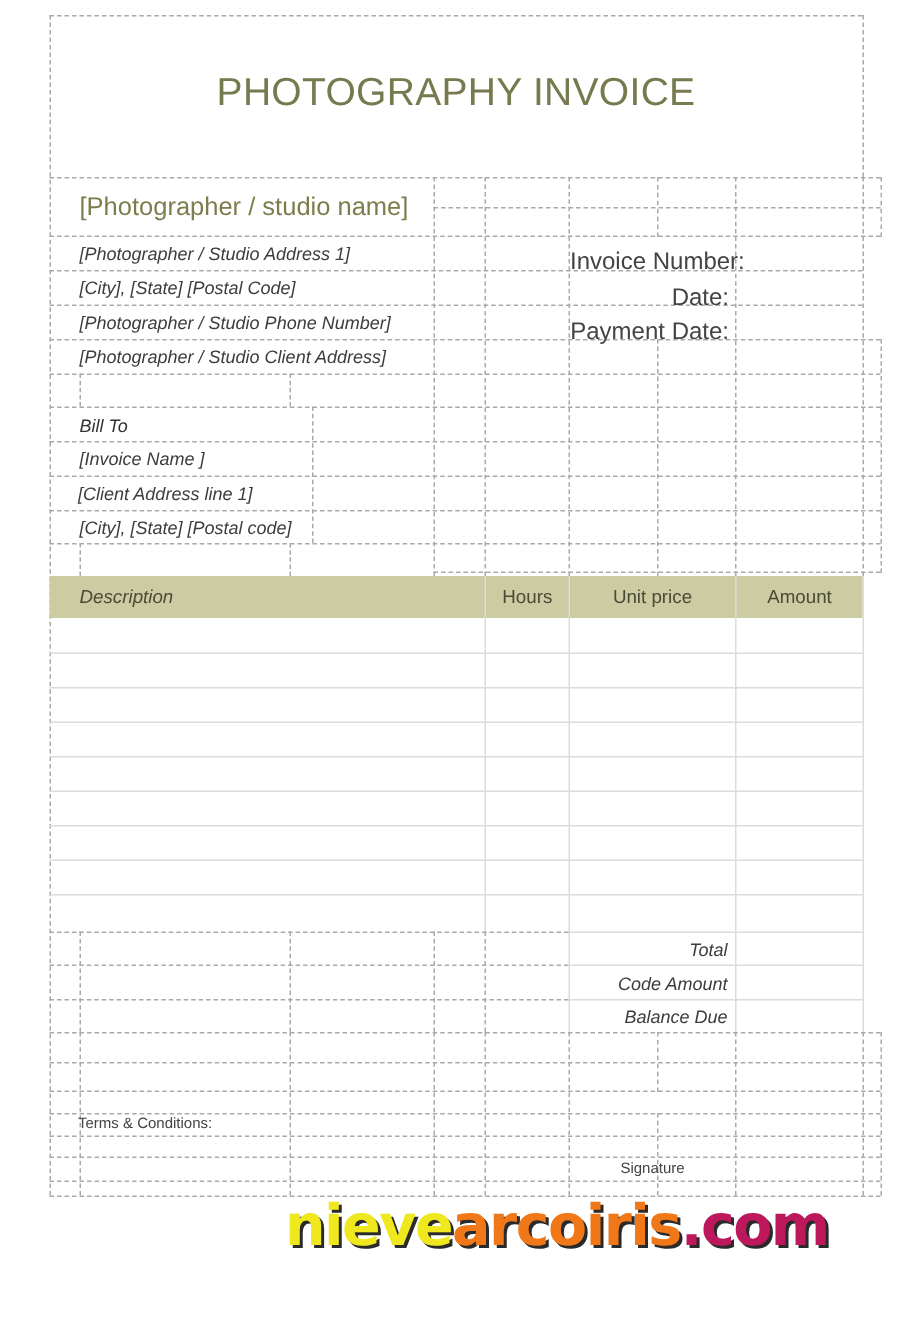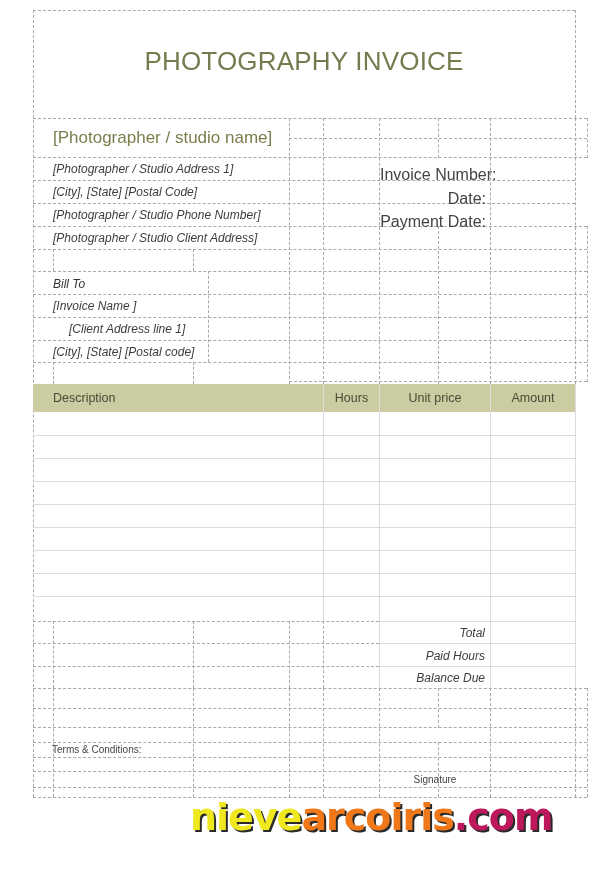--- a/index.html
+++ b/index.html
@@ -70,25 +70,25 @@
 
 <div class="txt-sm right" style="left:380px;width:106px;top:166px;">Invoice Number:</div>
 <div class="txt-sm right" style="left:380px;width:106px;top:190px;">Date:</div>
 <div class="txt-sm right" style="left:380px;width:106px;top:213px;">Payment Date:</div>
 <div class="abs" style="left:491px;top:158px;width:84px;height:22px;"></div>
 <div class="abs" style="left:491px;top:181px;width:84px;height:22px;"></div>
 <div class="abs" style="left:491px;top:204px;width:84px;height:22px;"></div>
 
 <div class="txt" style="left:53px;top:277px;color:#333;">Bill To</div>
 <div class="txt" style="left:53px;top:299px;">[Invoice Name ]</div>
-<div class="txt" style="left:69px;top:322px;">[Client Address line 1]</div>
+<div class="txt" style="left:52px;top:322px;">[Client Address line 1]</div>
 <div class="txt" style="left:53px;top:345px;">[City], [State] [Postal code]</div>
 
 <div class="header-band"></div>
-<div class="hdr" style="left:53px;">Description</div>
+<div class="hdr" style="left:53px;font-style:italic;">Description</div>
 <div class="hdr" style="left:324px;width:55px;text-align:center;">Hours</div>
 <div class="hdr" style="left:380px;width:110px;text-align:center;">Unit price</div>
 <div class="hdr" style="left:491px;width:84px;text-align:center;">Amount</div>
 
 <div class="svl" style="left:323px;top:384px;height:237px;"></div>
 <div class="svl" style="left:379px;top:384px;height:304px;"></div>
 <div class="svl" style="left:490px;top:384px;height:304px;"></div>
 <div class="svl" style="left:575px;top:384px;height:304px;"></div>
 
 <div class="shl" style="left:33px;top:435px;width:542px;"></div>
@@ -105,21 +105,21 @@
 <div class="vl" style="left:53px;top:621px;height:67px;"></div>
 <div class="vl" style="left:193px;top:621px;height:67px;"></div>
 <div class="vl" style="left:289px;top:621px;height:67px;"></div>
 <div class="vl" style="left:323px;top:621px;height:67px;"></div>
 <div class="hl" style="left:33px;top:643px;width:346px;"></div>
 <div class="hl" style="left:33px;top:666px;width:346px;"></div>
 <div class="shl" style="left:379px;top:643px;width:196px;"></div>
 <div class="shl" style="left:379px;top:666px;width:196px;"></div>
 
 <div class="txt right" style="left:380px;width:105px;top:626px;">Total</div>
-<div class="txt right" style="left:380px;width:105px;top:649px;">Paid Hours</div>
+<div class="txt right" style="left:380px;width:105px;top:649px;">Code Amount</div>
 <div class="txt right" style="left:380px;width:105px;top:671px;">Balance Due</div>
 <div class="abs" style="left:491px;top:622px;width:84px;height:21px;"></div>
 <div class="abs" style="left:491px;top:644px;width:84px;height:21px;"></div>
 <div class="abs" style="left:491px;top:667px;width:84px;height:21px;"></div>
 
 <div class="hl" style="left:33px;top:688px;width:554px;"></div>
 <div class="hl" style="left:33px;top:708px;width:554px;"></div>
 <div class="hl" style="left:33px;top:727px;width:554px;"></div>
 <div class="hl" style="left:33px;top:742px;width:554px;"></div>
 <div class="hl" style="left:33px;top:757px;width:554px;"></div>

